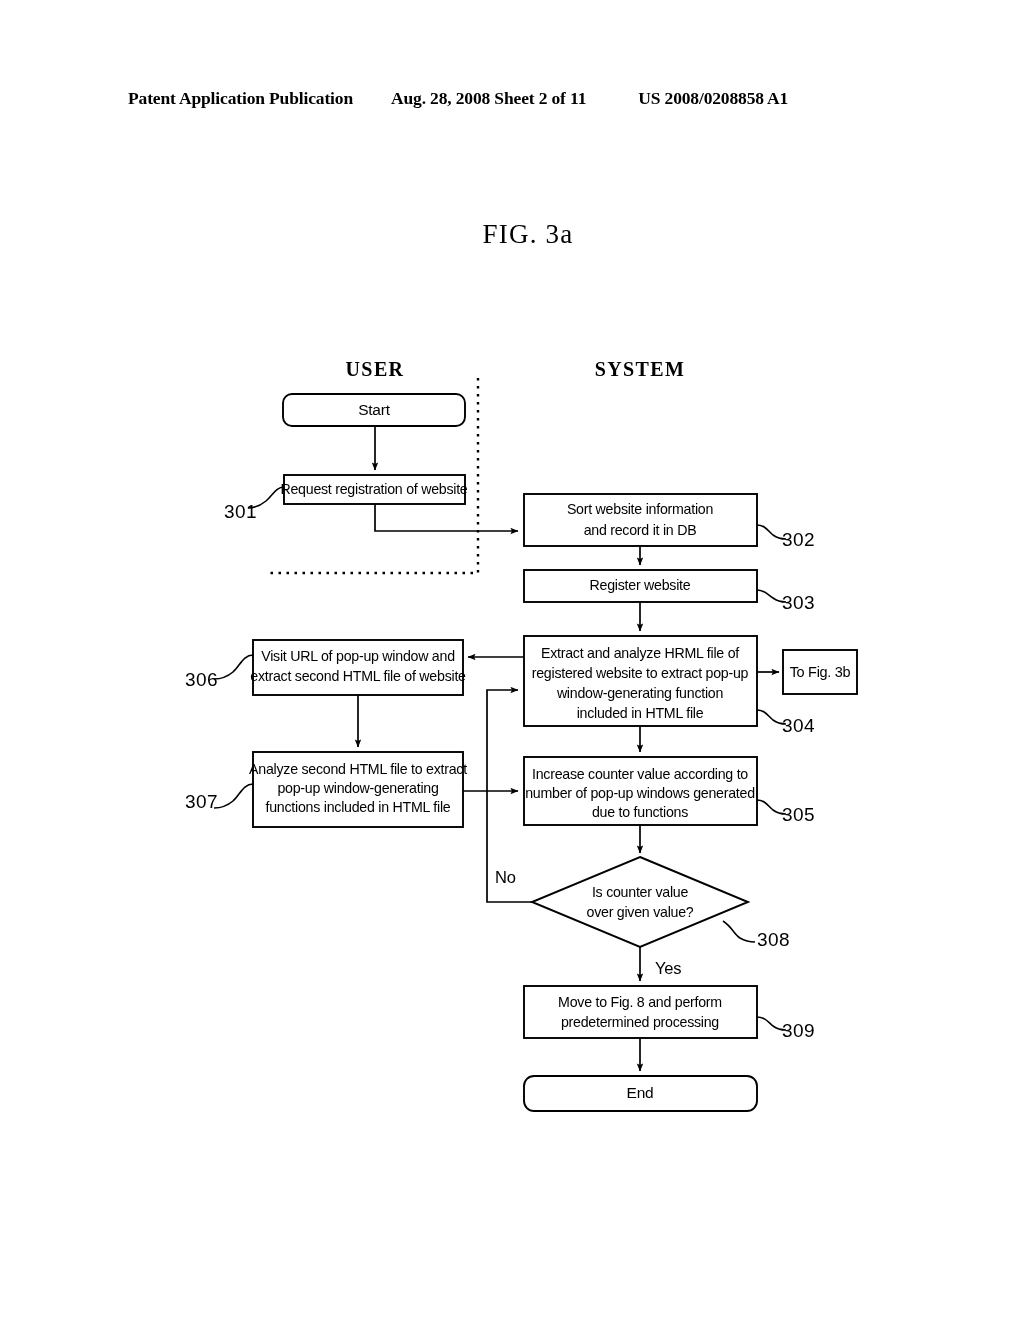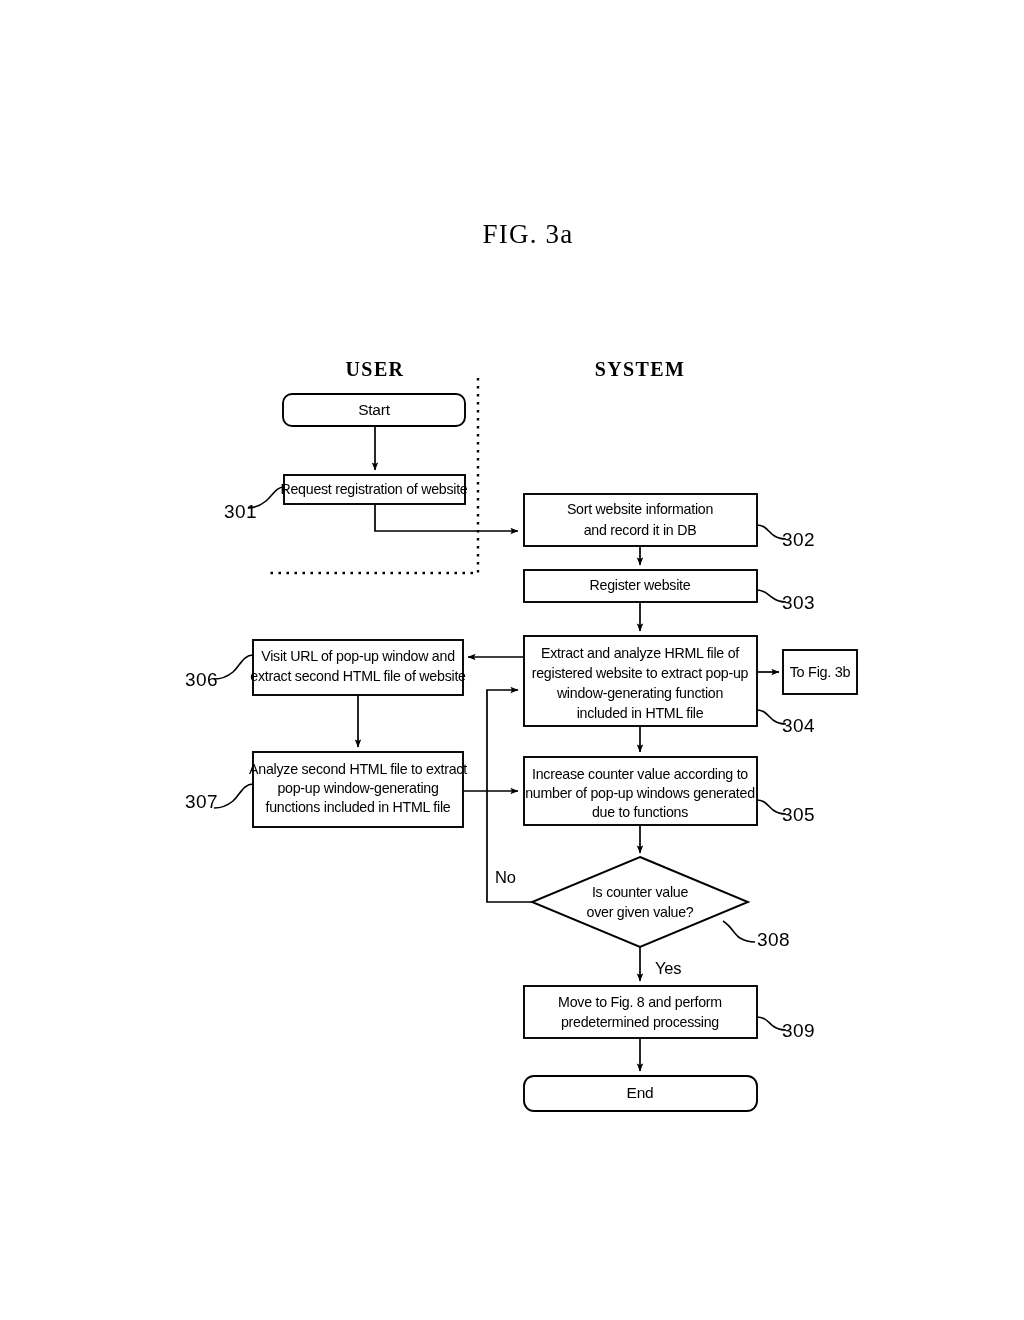--- a/index.html
+++ b/index.html
@@ -101,20 +101,25 @@
   .flowline { stroke: #000000; stroke-width: 1.7; fill: none; }
   .leader { stroke: #000000; stroke-width: 1.6; fill: none; }
   .divider { stroke: #000000; stroke-width: 2.4; fill: none;
              stroke-dasharray: 2.5 5.5; stroke-linecap: butt; }
 </style>
 </head>
 <body>
 
 <div id="page">
 
+  <div id="pub-header">
+    <span class="hdr-left">Patent Application Publication</span>
+    <span class="hdr-mid">Aug. 28, 2008  Sheet 2 of 11</span>
+    <span class="hdr-right">US 2008/0208858 A1</span>
+  </div>
 
   <div id="fig-title">FIG. 3a</div>
 
   <svg id="flow" width="1024" height="1320" viewBox="0 0 1024 1320">
 
     <defs>
       <marker id="arrow" markerWidth="9" markerHeight="9" refX="7.6" refY="3.2" orient="auto" markerUnits="userSpaceOnUse">
         <path d="M0,0 L8,3.2 L0,6.4 L1.6,3.2 z" fill="#000000"></path>
       </marker>
     </defs>

